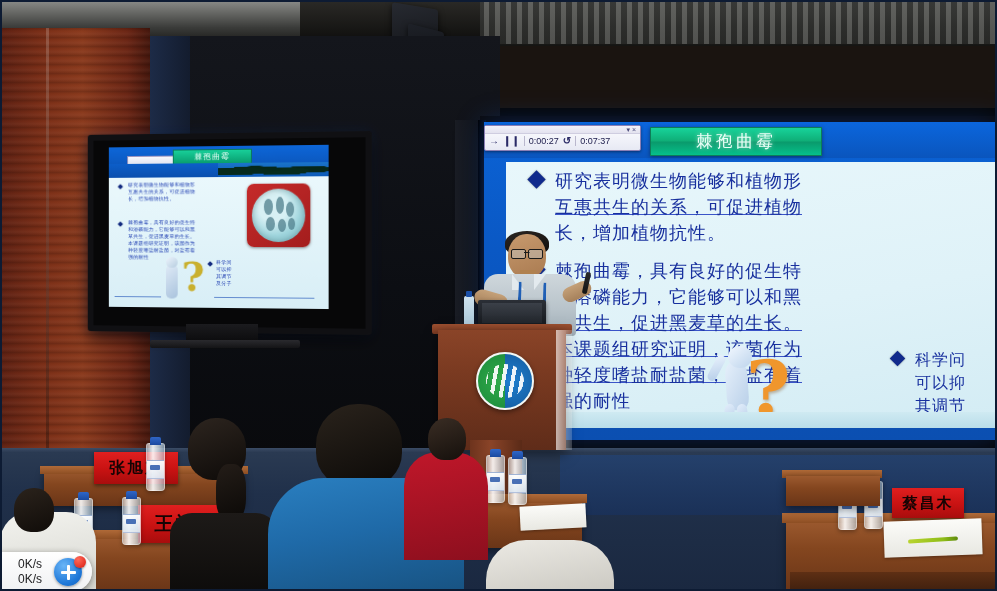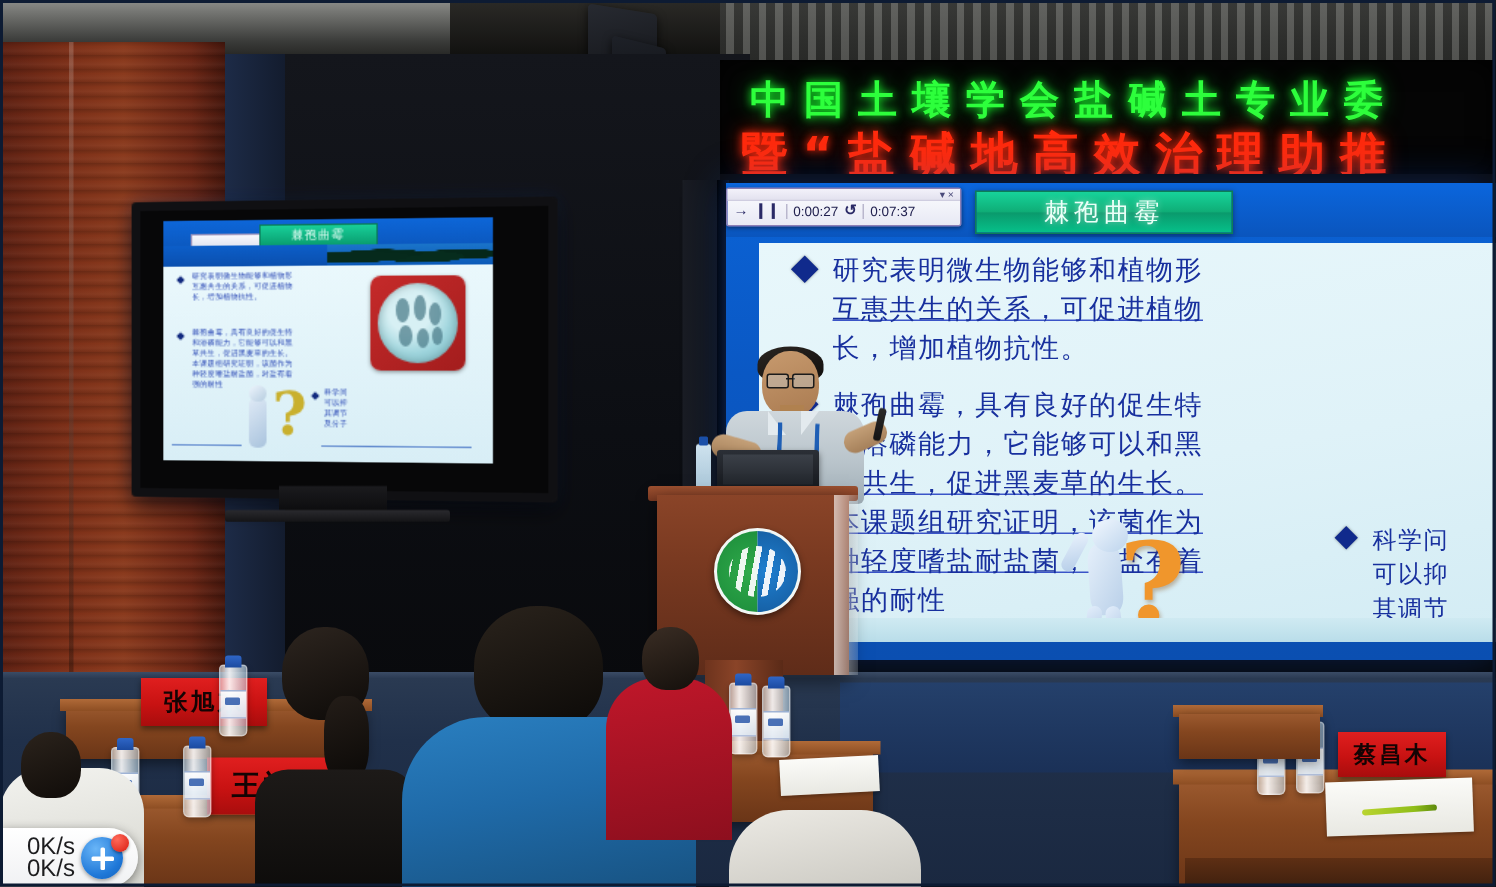--- a/index.html
+++ b/index.html
@@ -488,21 +488,21 @@
     background:linear-gradient(180deg,#ffffff,#f0f1f3);
     border-radius:0 20px 20px 0;
     box-shadow:0 2px 7px rgba(0,0,0,.45);
     display:flex;align-items:center;
   }
   .netwidget .rates{
     display:flex;flex-direction:column;justify-content:center;
     margin-left:18px;line-height:15px;
   }
   .netwidget .rate{
-    font-family:"Liberation Sans",sans-serif;font-size:16px;color:#1d1d1f;
+    font-family:"Liberation Sans",sans-serif;font-size:12px;color:#1d1d1f;
   }
   .netplus{
     position:absolute;left:54px;top:558px;width:28px;height:28px;border-radius:50%;
     background:radial-gradient(circle at 35% 28%,#69b5f7,#1f78d8 65%,#1660b8);
     box-shadow:0 1px 3px rgba(0,0,0,.4);
   }
   .netplus .pv,.netplus .ph{
     position:absolute;background:#fff;border-radius:1px;
   }
   .netplus .pv{left:13px;top:7px;width:3px;height:15px;}
@@ -530,24 +530,20 @@
   <div class="speaker-box sp1"></div>
   <div class="speaker-box sp2"></div>
 
   <div class="wall-dark-mid"></div>
   <div class="wall-blue-strip"></div>
   <div class="wall-right-dark"></div>
   <div class="wood-wall"></div>
   <div class="wood-wall-edge"></div>
   <div class="wall-col"></div>
 
-  <div class="led-banner">
-    <div class="led-line led-green">中国土壤学会盐碱土专业委</div>
-    <div class="led-line led-red">暨“盐碱地高效治理助推</div>
-  </div>
   <div class="led-banner-bottom"></div>
 
   <div class="screen-frame-l"></div>
   <div class="main-screen">
     <div class="screen-blue-top"></div>
 
     <div class="screen-title-box">
       <span>棘孢曲霉</span>
     </div>
 

